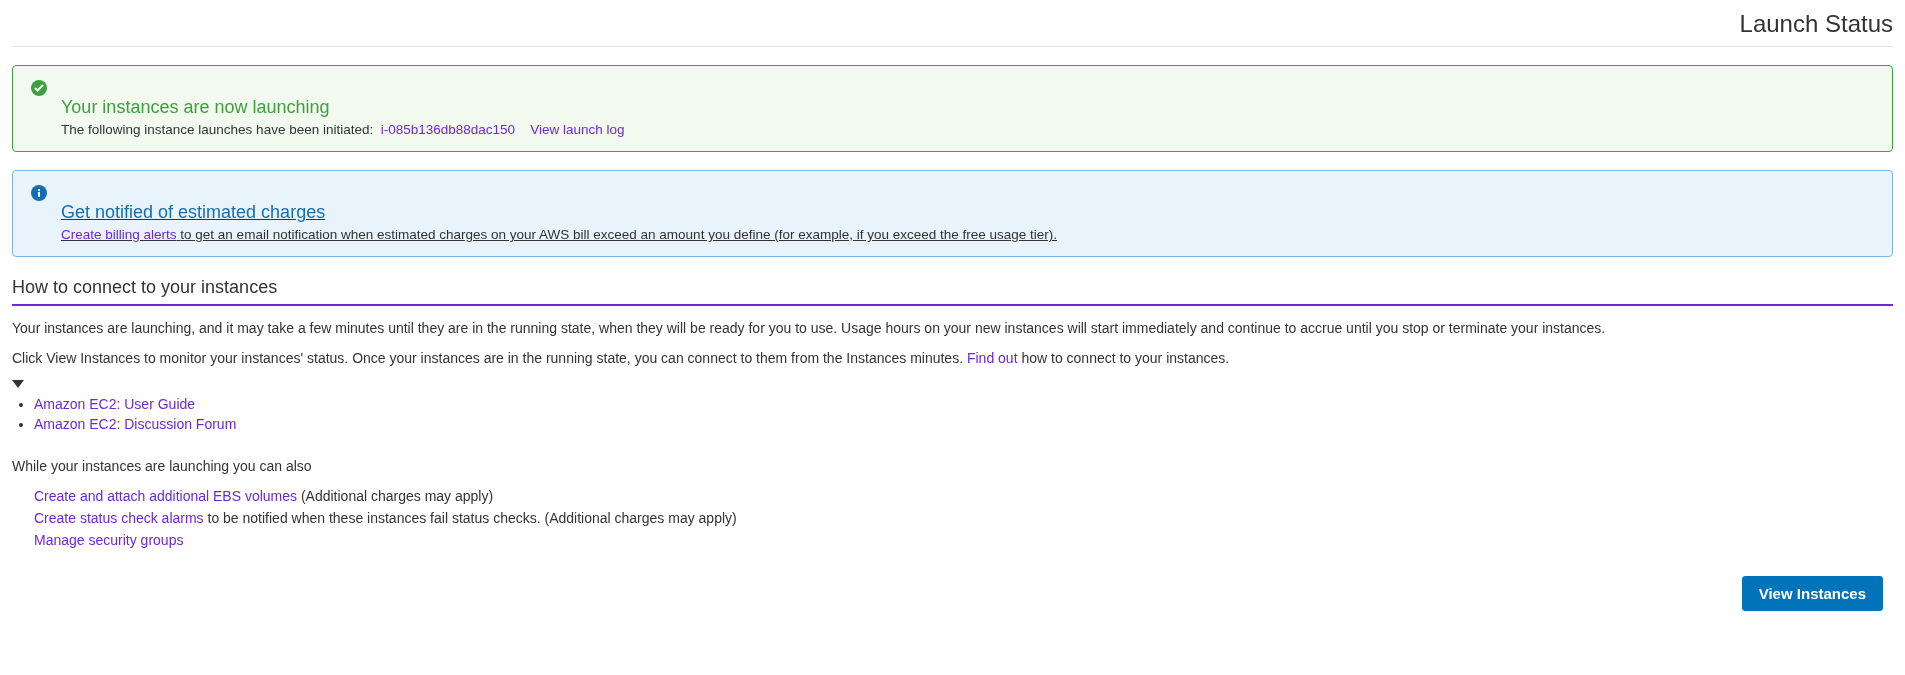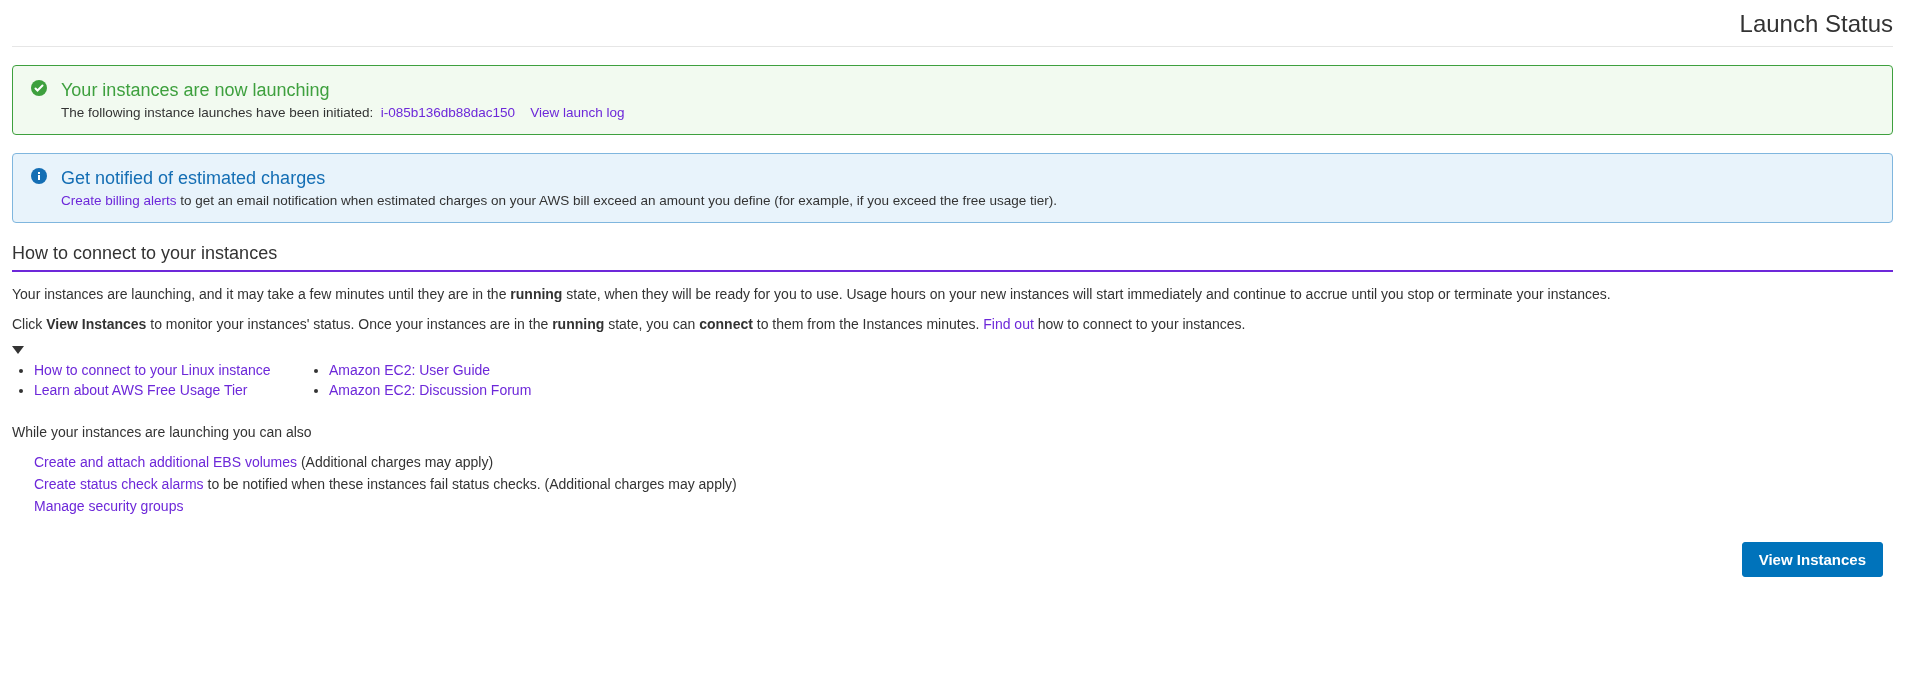--- a/index.html
+++ b/index.html
@@ -26,37 +26,38 @@
     display: flex;
     align-items: flex-start;
   }
   .alert.success {
     background: #f2faf0;
     border: 1px solid #3ea03e;
   }
   .alert.info {
     background: #e8f3fb;
     border: 1px solid #7fb6de;
+    text-decoration: underline;
   }
   .alert-icon { flex: 0 0 30px; padding-right: 8px; }
-  .alert-body { flex: 1; }
+  .alert-body { flex: 1; margin-top: 17px; }
   .alert-title { font-size: 18px; font-weight: 400; margin-bottom: 4px; }
   .alert.success .alert-title { color: #3ea03e; }
   .alert.info .alert-title { color: #146eb4; }
   .alert-text { font-size: 13.5px; color: #333; }
   .link { color: #6d28d9; cursor: pointer; }
   .section-title {
     font-size: 18px;
     font-weight: 400;
     margin: 20px 0 8px 0;
     padding-bottom: 6px;
     border-bottom: 2px solid #6d28d9;
   }
   .para { margin: 14px 0; font-size: 14px; }
-  .strong { font-weight: 700; }
+  .strong { font-weight: 400; }
   .collapse-header {
     display: flex;
     align-items: center;
     font-size: 18px;
     font-weight: 400;
     margin-top: 12px;
     cursor: pointer;
   }
   .caret {
     width: 0; height: 0;
@@ -131,26 +132,20 @@
 <p class="para">
   <span>Click </span><span class="strong">View Instances</span><span> to monitor your instances' status. Once your instances are in the </span><span class="strong">running</span><span> state, you can </span><span class="strong">connect</span><span> to them from the Instances minutes. </span><span class="link">Find out</span><span> how to connect to your instances.</span>
 </p>
 
 <div class="collapse-header">
   <span class="caret"></span>
 </div>
 <div class="res-cols">
   <div class="res-col">
     <ul class="reslist">
-      <li><span class="link">How to connect to your Linux instance</span></li>
-      <li><span class="link">Learn about AWS Free Usage Tier</span></li>
-    </ul>
-  </div>
-  <div class="res-col">
-    <ul class="reslist">
       <li><span class="link">Amazon EC2: User Guide</span></li>
       <li><span class="link">Amazon EC2: Discussion Forum</span></li>
     </ul>
   </div>
 </div>
 
 <p class="para" style="margin-top:22px">While your instances are launching you can also</p>
 <ul class="also-list">
   <li>
     <span class="link">Create and attach additional EBS volumes</span><span> (Additional charges may apply)</span>

